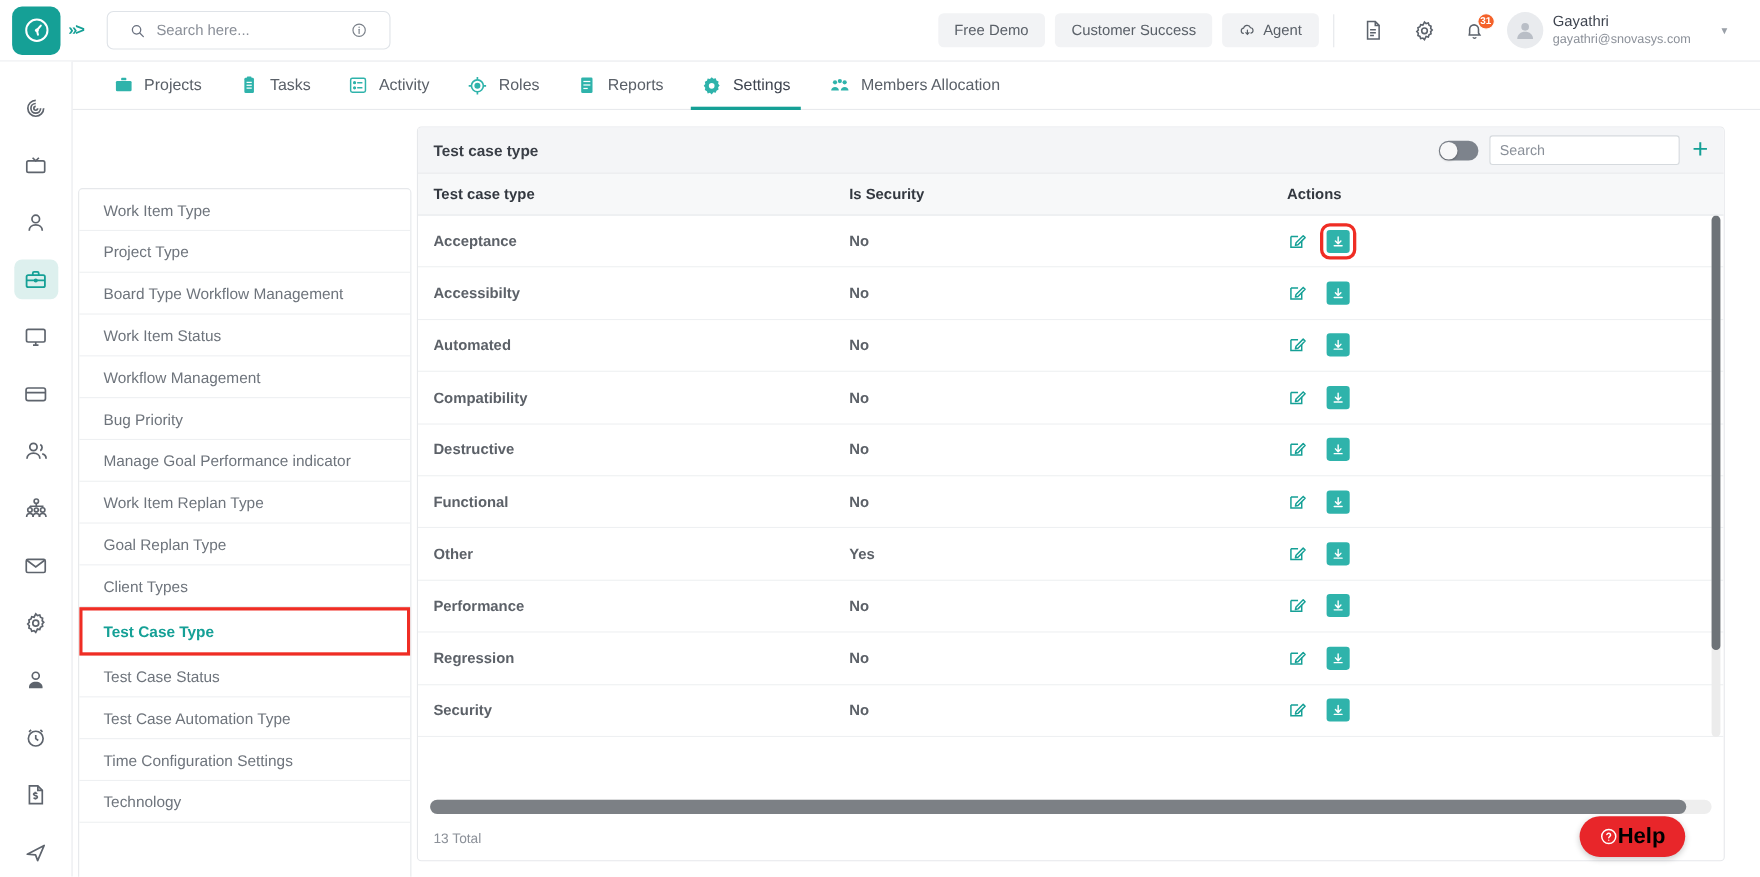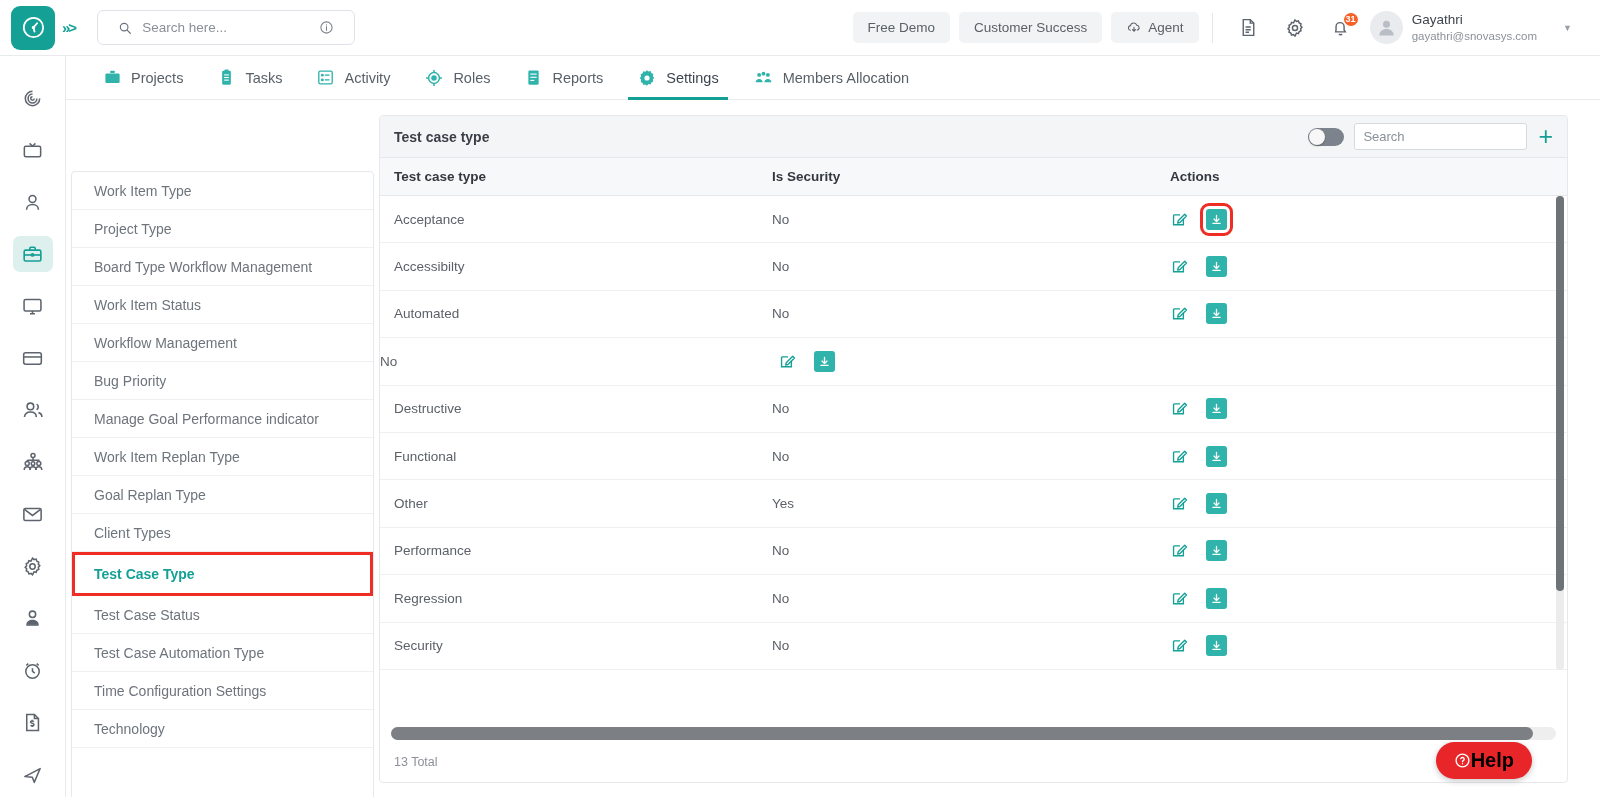--- a/index.html
+++ b/index.html
@@ -238,20 +238,21 @@
     font-size: 13.5px; font-weight: bold;
     color: #333840;
   }
   .c-name { width: 392px; padding-left: 14px; }
   .c-def  { width: 398px; }
   .c-act  { width: 200px; }
 
   .tbl-body {
     flex: 1; overflow: hidden;
     position: relative;
+    font-weight: bold;
   }
   .tbl-row {
     height: 47.4px;
     display: flex; align-items: center;
     border-bottom: 1px solid #eef0f2;
     font-size: 13.5px; color: #5c6168;
   }
   .tbl-row > div { font-size: 13.5px; color: #5c6168; }
   .act-cell {
     width: 200px;
@@ -647,20 +648,21 @@
             </span>
             <span class="icon-dl">
               <svg width="13" height="13" viewBox="0 0 24 24" fill="none" stroke="#fff" stroke-width="2.4">
                 <path d="M12 4.5v11M7.4 11.2L12 16l4.6-4.8" stroke-linecap="round" stroke-linejoin="round"></path>
                 <path d="M5.4 19.2h13.2" stroke-linecap="round"></path>
               </svg>
             </span>
           </div>
         </div>
         <div class="tbl-row">
+          <div class="c-name">Compatibility</div>
           <div class="c-def">No</div>
           <div class="act-cell">
             <span class="icon-edit">
               <svg width="19" height="19" viewBox="0 0 24 24" fill="none" stroke="#15a096" stroke-width="1.7">
                 <path d="M4.5 6.2h8.2M4.5 6.2v12.4h12.4v-7.6"></path>
                 <path d="M10.4 13.6l8.2-8.2 2.2 2.2-8.2 8.2-2.9.7z" stroke-linejoin="round"></path>
               </svg>
             </span>
             <span class="icon-dl">
               <svg width="13" height="13" viewBox="0 0 24 24" fill="none" stroke="#fff" stroke-width="2.4">

